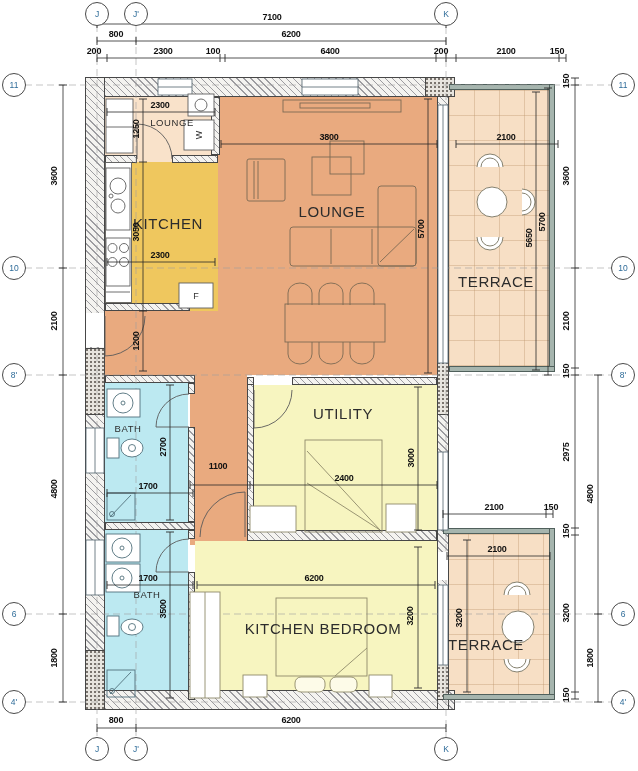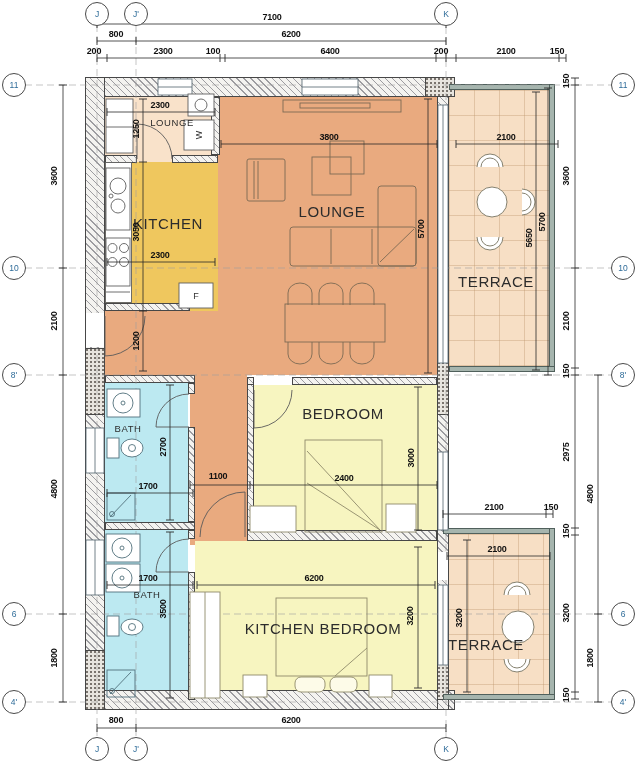--- a/index.html
+++ b/index.html
@@ -294,21 +294,21 @@
   <div class="bub" style="left:623px;top:614px;">
       <span>6</span>
     </div>
   <div class="bub" style="left:623px;top:702px;">
       <span>4'</span>
     </div>
 
   <span class="rlabel" style="left:172px;top:122px;font-size:9.5px;">LOUNGE</span>
   <span class="rlabel" style="left:168px;top:223px;">KITCHEN</span>
   <span class="rlabel" style="left:332px;top:211px;">LOUNGE</span>
-  <span class="rlabel" style="left:343px;top:413px;">BEDROOM</span>
+  <span class="rlabel" style="left:343px;top:413px;">UTILITY</span>
   <span class="rlabel" style="left:323px;top:628px;">KITCHEN BEDROOM</span>
   <span class="rlabel" style="left:128px;top:428px;font-size:9.5px;">BATH</span>
   <span class="rlabel" style="left:147px;top:594px;font-size:9.5px;">BATH</span>
   <span class="rlabel" style="left:496px;top:281px;">TERRACE</span>
   <span class="rlabel" style="left:486px;top:644px;">TERRACE</span>
 
   <span class="appl rot" style="left:199px;top:135px;">W</span>
   <span class="appl" style="left:196px;top:296px;">F</span>
 
   <span class="dim" style="left:272px;top:17px;">7100</span>
@@ -344,21 +344,21 @@
   <span class="dim" style="left:160px;top:105px;">2300</span>
   <span class="dim rot" style="left:136px;top:129px;">1250</span>
   <span class="dim rot" style="left:136px;top:232px;">3050</span>
   <span class="dim" style="left:160px;top:255px;">2300</span>
   <span class="dim rot" style="left:136px;top:341px;">1200</span>
   <span class="dim" style="left:329px;top:137px;">3800</span>
   <span class="dim rot" style="left:421px;top:229px;">5700</span>
   <span class="dim" style="left:506px;top:137px;">2100</span>
   <span class="dim rot" style="left:529px;top:238px;">5650</span>
   <span class="dim rot" style="left:542px;top:222px;">5700</span>
-  <span class="dim" style="left:218px;top:476px;">1100</span>
+  <span class="dim" style="left:218px;top:466px;">1100</span>
   <span class="dim" style="left:344px;top:478px;">2400</span>
   <span class="dim rot" style="left:411px;top:458px;">3000</span>
   <span class="dim" style="left:148px;top:486px;">1700</span>
   <span class="dim rot" style="left:163px;top:447px;">2700</span>
   <span class="dim" style="left:148px;top:578px;">1700</span>
   <span class="dim rot" style="left:163px;top:609px;">3500</span>
   <span class="dim" style="left:314px;top:578px;">6200</span>
   <span class="dim rot" style="left:410px;top:616px;">3200</span>
   <span class="dim" style="left:494px;top:507px;">2100</span>
   <span class="dim" style="left:551px;top:507px;">150</span>

